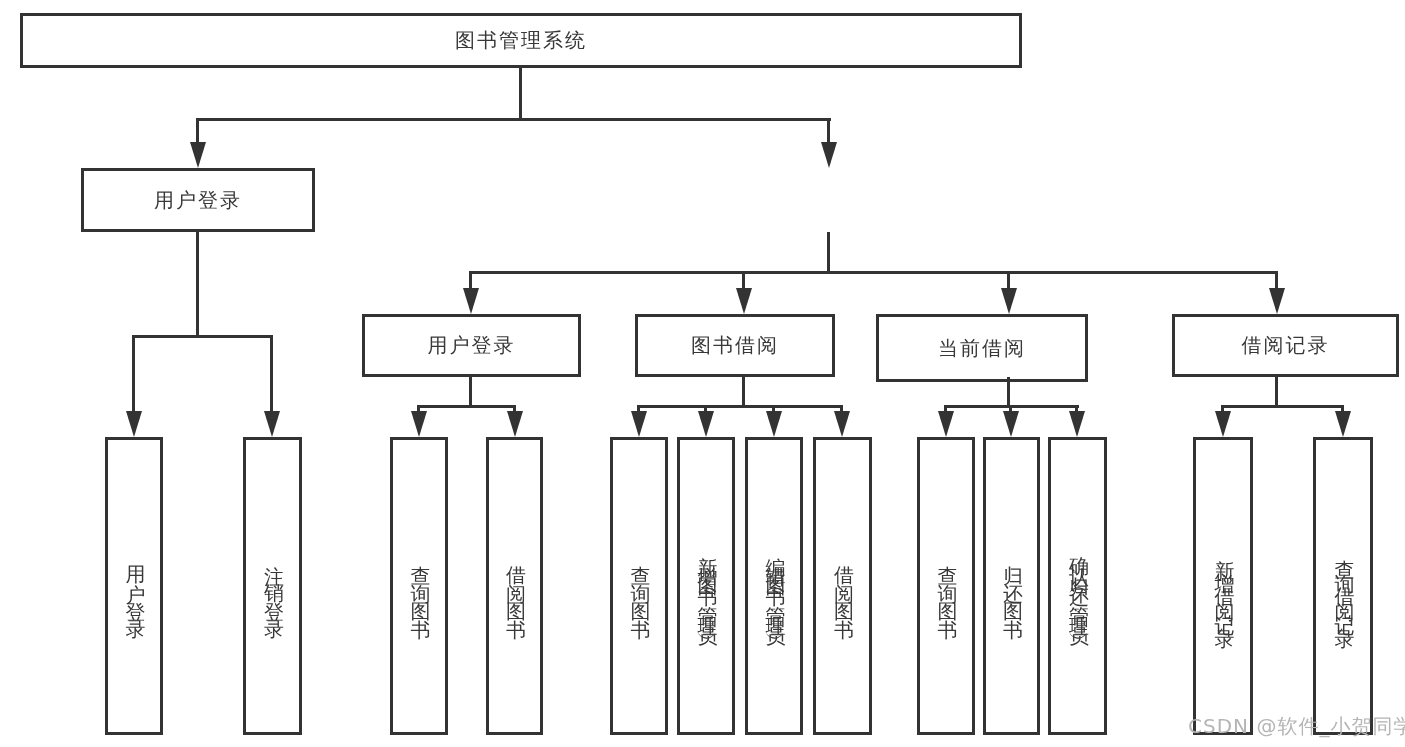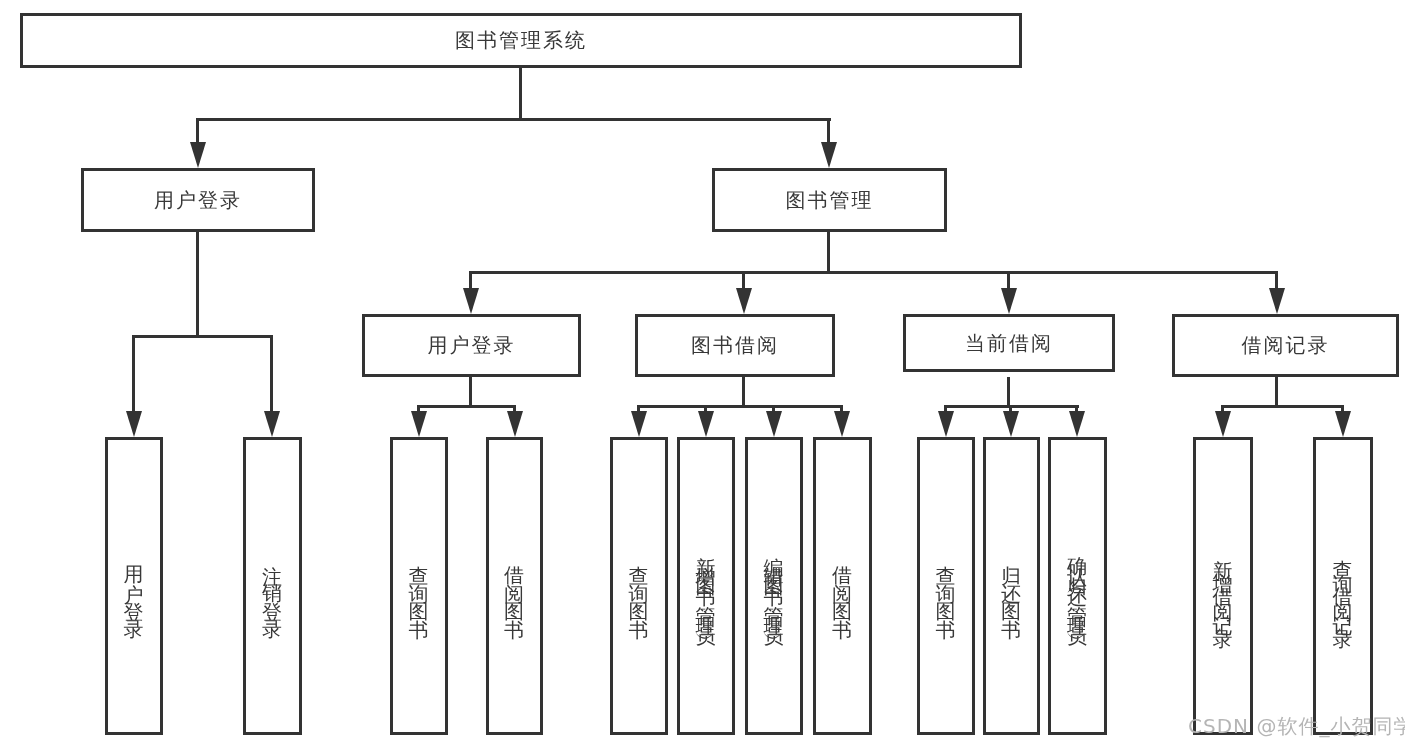--- a/index.html
+++ b/index.html
@@ -2,21 +2,21 @@
 <html><head>
 <meta charset="utf-8">
 <style>
   html,body{margin:0;padding:0;background:#fff;}
   .stage{
     position:relative;width:1405px;height:747px;background:#ffffff;
     font-family:"DejaVu Sans","Liberation Sans",sans-serif;overflow:hidden;
   }
   .box{
     position:absolute;box-sizing:border-box;border:3px solid #333333;background:#ffffff;
-    display:flex;align-items:center;justify-content:center;color:#383838;
+    display:flex;align-items:center;justify-content:center;color:#383838;font-family:Liberation Mono, monospace;
   }
   .hlabel{font-size:20px;letter-spacing:2px;white-space:nowrap;}
   .vlabel{
     writing-mode:vertical-rl;text-orientation:mixed;line-height:1;
     font-size:20px;white-space:nowrap;
   }
   .vt-4{letter-spacing:18px;}
   .vt-6{letter-spacing:14px;}
   .vt-9{letter-spacing:10px;}
   .vl{position:absolute;width:3px;background:#333333;}
@@ -33,31 +33,28 @@
 
 <div class="stage">
 
   <div class="box" style="left:20px;top:13px;width:1002px;height:55px">
     <span class="hlabel">图书管理系统</span>
   </div>
 
   <div class="box" style="left:81px;top:168px;width:234px;height:64px">
     <span class="hlabel">用户登录</span>
   </div>
-  <div class="box" style="left:712px;top:168px;width:235px;height:64px">
-    <span class="hlabel">图书管理</span>
-  </div>
 
   <div class="box" style="left:362px;top:314px;width:219px;height:63px">
     <span class="hlabel">用户登录</span>
   </div>
   <div class="box" style="left:635px;top:314px;width:200px;height:63px">
     <span class="hlabel">图书借阅</span>
   </div>
-  <div class="box" style="left:903px;top:314px;width:212px;height:58px">
+  <div class="box" style="left:876px;top:314px;width:212px;height:68px">
     <span class="hlabel">当前借阅</span>
   </div>
   <div class="box" style="left:1172px;top:314px;width:227px;height:63px">
     <span class="hlabel">借阅记录</span>
   </div>
 
   <div class="box" style="left:105px;top:437px;width:58px;height:298px">
     <span class="vlabel vt-4">用户登录</span>
   </div>
   <div class="box" style="left:243px;top:437px;width:59px;height:298px">

